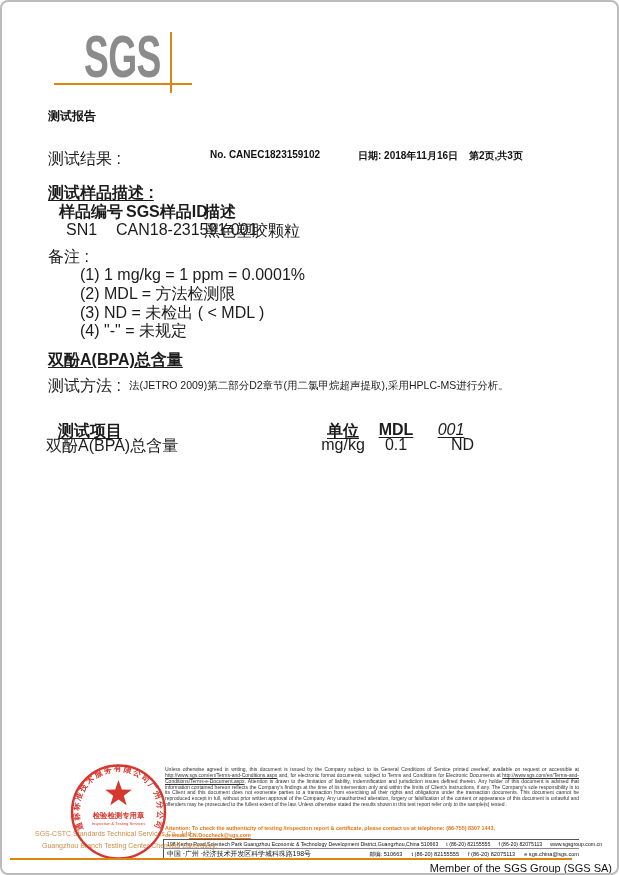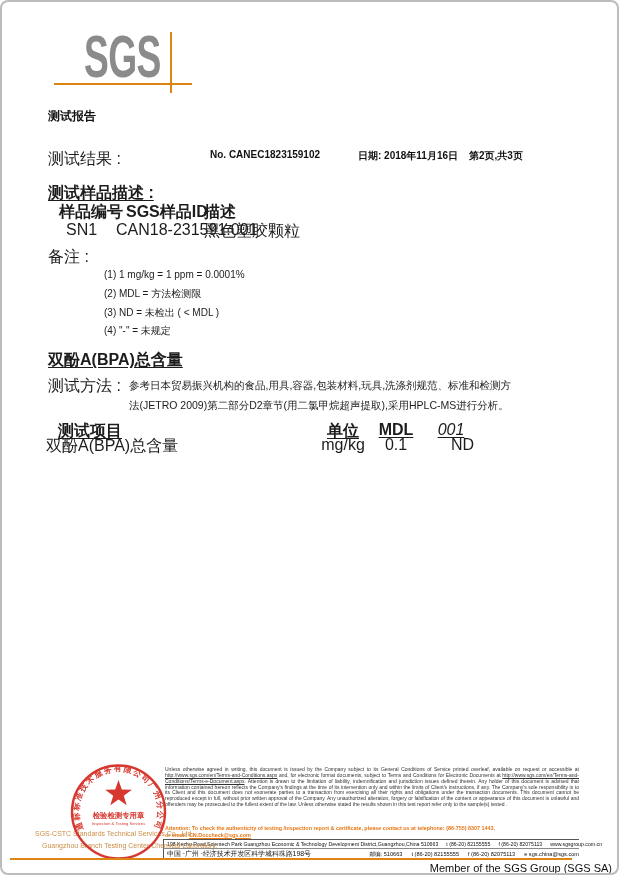--- a/index.html
+++ b/index.html
@@ -14,21 +14,21 @@
     letter-spacing:-1px;transform:scale(0.62,1);transform-origin:0 0;line-height:1;}
   .logo-hline{position:absolute;left:52px;top:81px;width:138px;height:2px;background:#dd8512;}
   .logo-vline{position:absolute;left:168px;top:30px;width:2px;height:61px;background:#dd8512;}
   
   .doc-title{left:46px;top:106px;font-size:12px;font-weight:bold;color:#111;}
   .hinfo{top:111px;font-size:10px;font-weight:bold;color:#111;white-space:nowrap;margin-top:36px;}
   
   .t{font-size:16px;white-space:nowrap;}
   .bold{font-weight:bold;}
   .ul{text-decoration:underline;text-underline-offset:2px;}
-  .notes{left:102px;top:264px;font-size:10px;line-height:18.8px;white-space:nowrap;}
+  .notes{left:78px;top:264px;font-size:16px;line-height:18.8px;white-space:nowrap;}
   .method{left:127px;top:374px;width:460px;font-size:10.5px;line-height:19.5px;}
   .ctr{text-align:center;}
   
   .fine{left:163px;top:765px;width:414px;font-size:5px;line-height:5.85px;text-align:justify;color:#333;}
   .fine .lnk{text-decoration:underline;}
   .attn{left:163px;top:823px;width:414px;font-size:5.4px;line-height:6.6px;font-weight:bold;color:#e87613;}
   .attn .lnk{text-decoration:underline;}
   .addr1{left:165px;top:838.5px;width:412px;display:flex;gap:8px;align-items:baseline;
     font-size:5.2px;color:#111;white-space:nowrap;}
   .addr2{left:165px;top:847px;width:412px;display:flex;gap:9px;align-items:baseline;
@@ -73,21 +73,20 @@
   <div class="abs notes">
     <div>(1) 1 mg/kg = 1 ppm = 0.0001%</div>
     <div>(2) MDL = 方法检测限</div>
     <div>(3) ND = 未检出 ( &lt; MDL )</div>
     <div>(4) "-" = 未规定</div>
   </div>
 
   <div class="abs t bold ul" style="left:46px;top:348px;">双酚A(BPA)总含量</div>
   <div class="abs t" style="left:46px;top:374px;">测试方法 :</div>
   <div class="abs method">
-    <div>参考日本贸易振兴机构的食品,用具,容器,包装材料,玩具,洗涤剂规范、标准和检测方</div>
     <div>法(JETRO 2009)第二部分D2章节(用二氯甲烷超声提取),采用HPLC-MS进行分析。</div>
   </div>
 
   <div>
     <div class="abs t bold ul" style="left:56px;top:419px;">测试项目</div>
     <div class="abs t bold ul ctr" style="left:317px;top:419px;width:48px;">单位</div>
     <div class="abs t bold ul ctr" style="left:372px;top:419px;width:44px;">MDL</div>
     <div class="abs t ul ctr" style="left:426px;top:419px;width:46px;font-style:italic;">001</div>
     <div class="abs t" style="left:44px;top:434px;">双酚A(BPA)总含量</div>
     <div class="abs t ctr" style="left:317px;top:434px;width:48px;">mg/kg</div>

